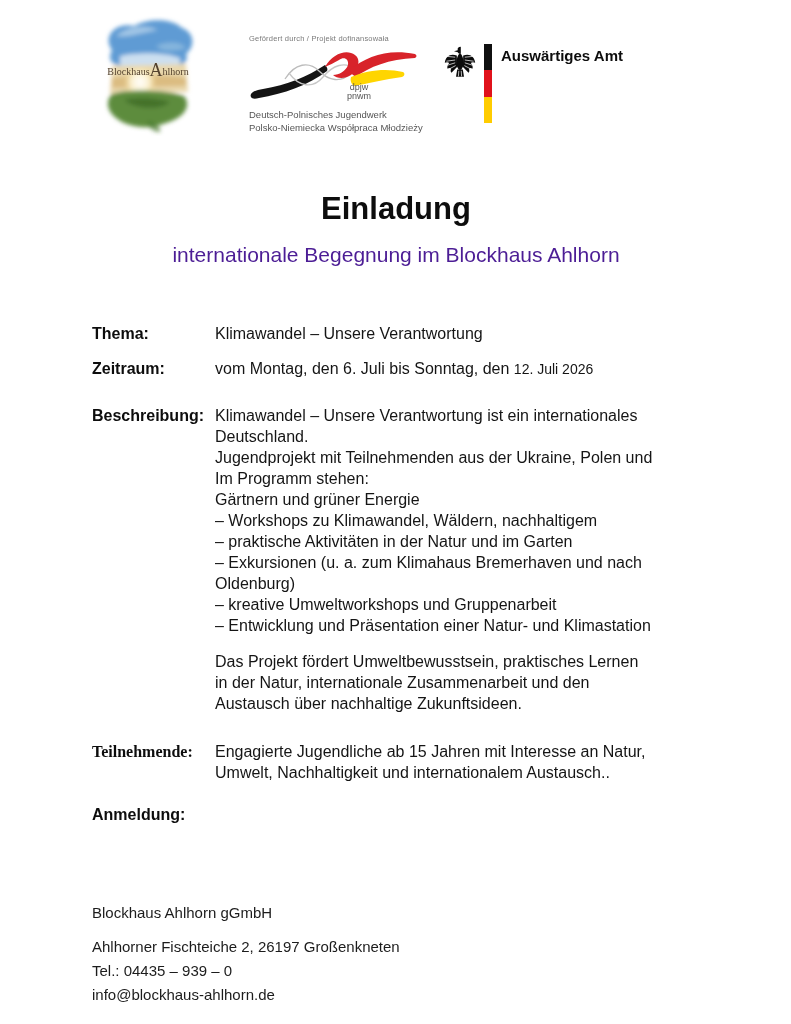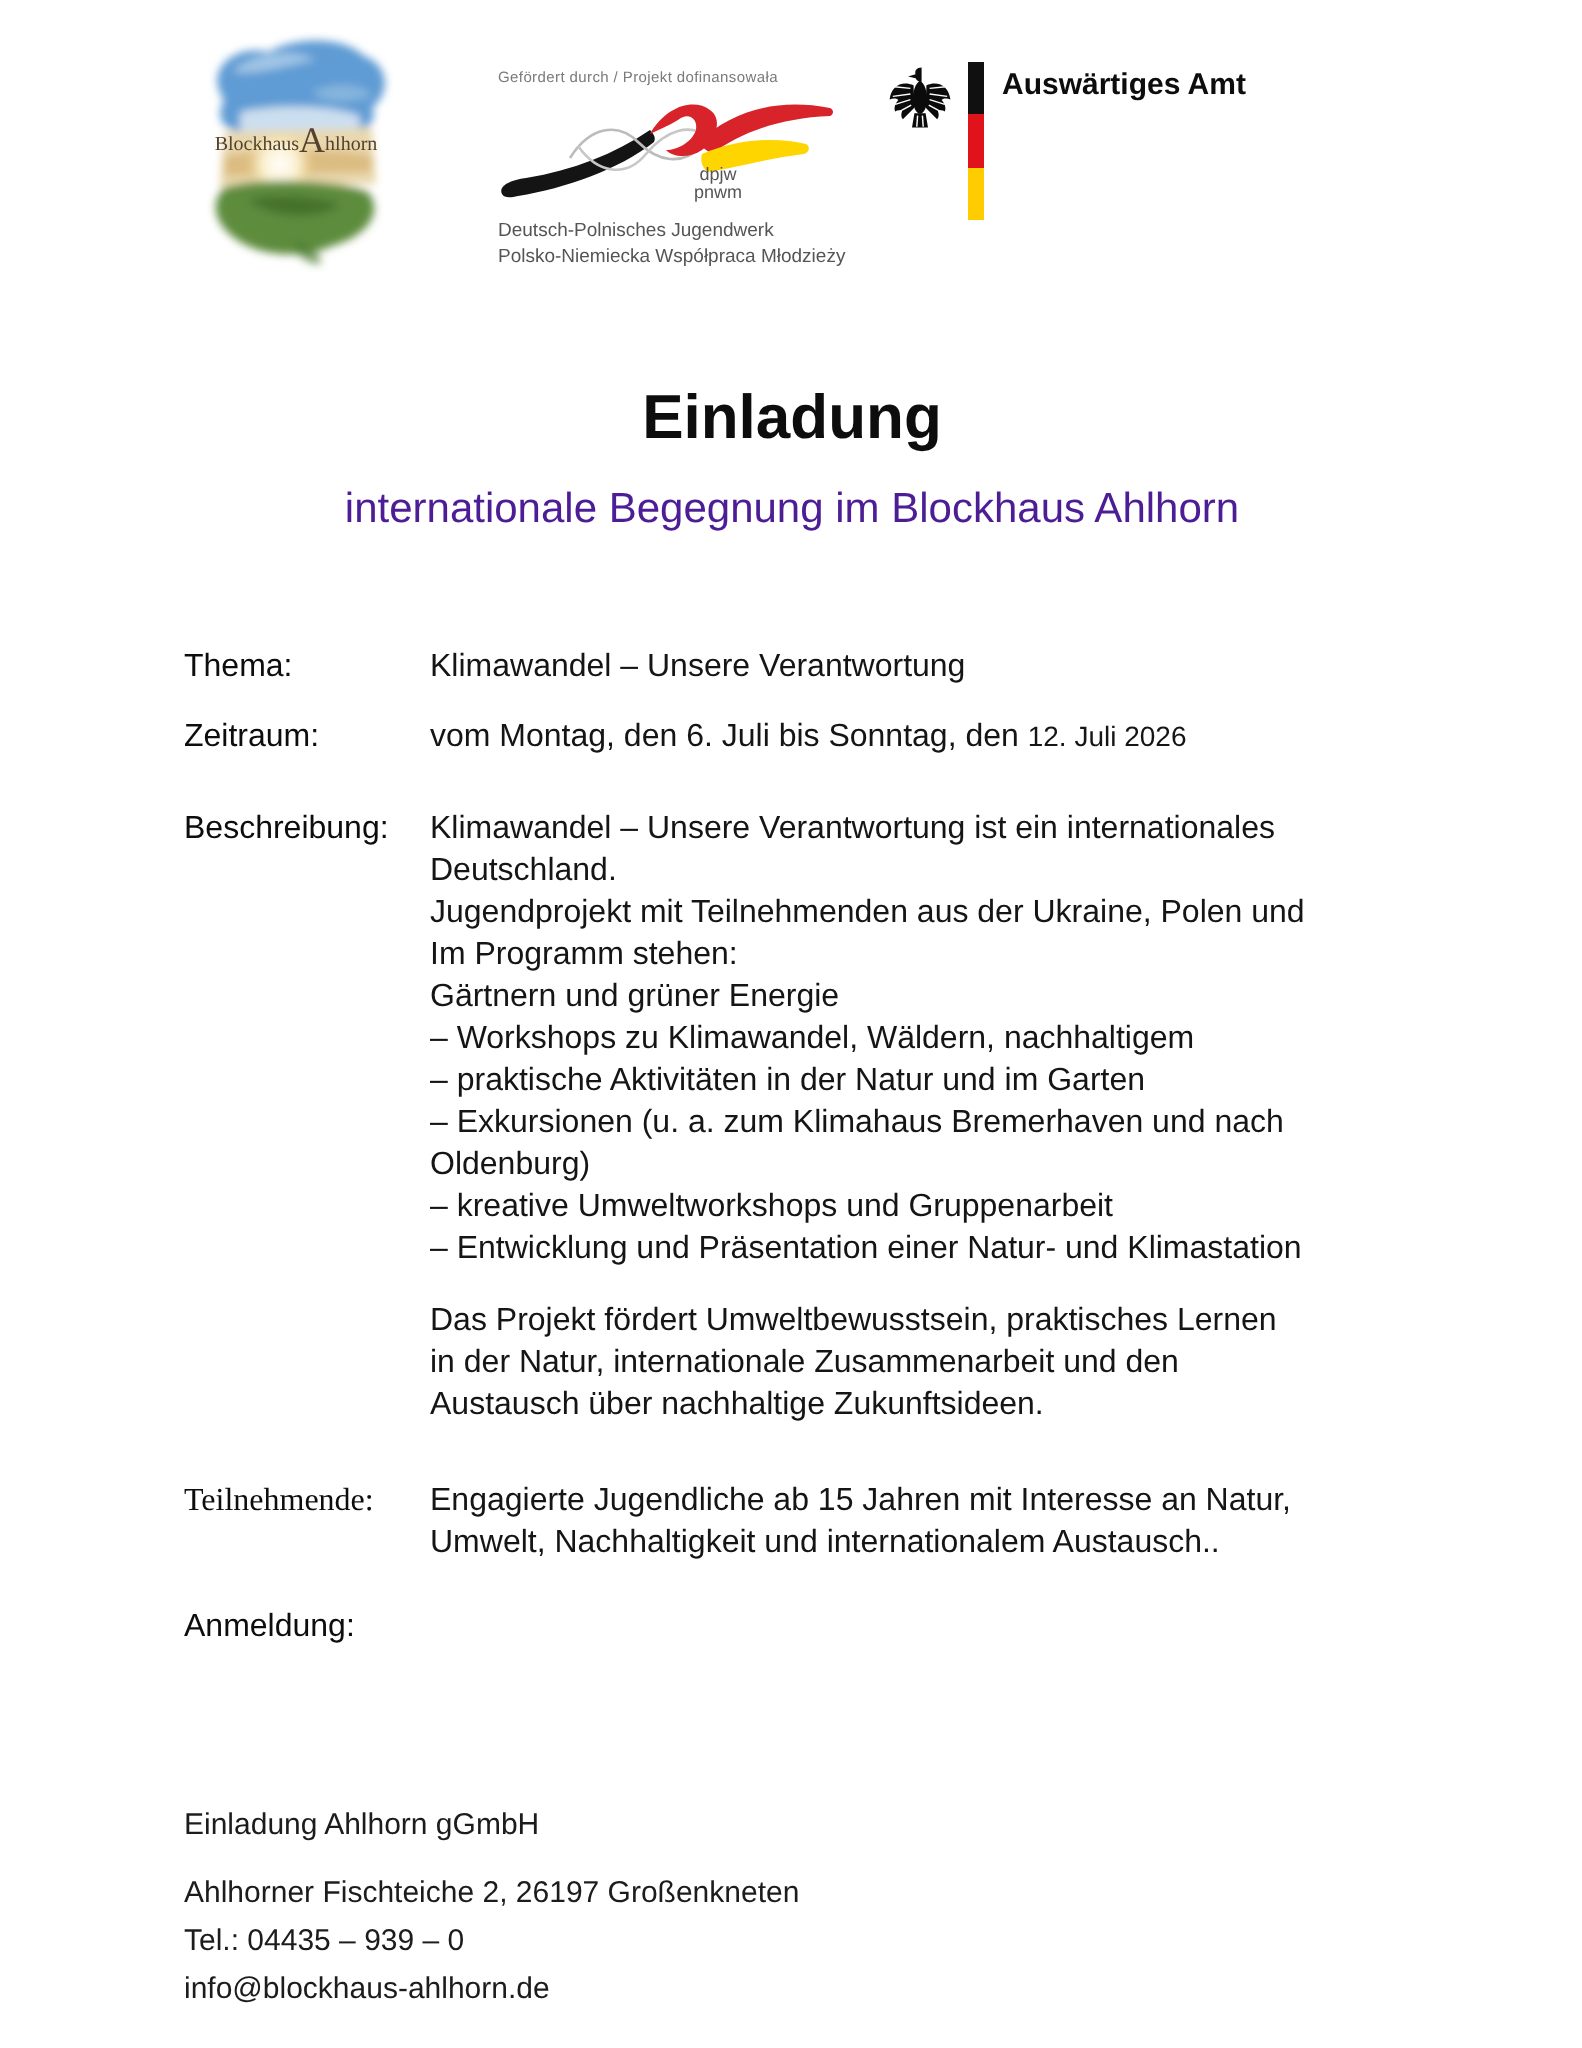--- a/index.html
+++ b/index.html
@@ -10,32 +10,32 @@
     background:#ffffff;
     font-family:"Liberation Sans", sans-serif;
     color:#111;
     overflow:hidden;
   }
   
   .logo-blockhaus{position:absolute;left:96px;top:16px;width:104px;height:120px;}
   .logo-dpjw{position:absolute;left:249px;top:34px;width:178px;}
   .dpjw-note{font-size:7.5px;color:#7a7a7a;letter-spacing:.2px;margin-bottom:2px;white-space:nowrap;}
   .dpjw-names{font-size:9.5px;color:#555;line-height:13px;margin-top:1px;white-space:nowrap;}
-  .logo-aa{position:absolute;left:444px;top:31px;display:flex;align-items:flex-start;}
+  .logo-aa{position:absolute;left:444px;top:44px;display:flex;align-items:flex-start;}
   .aa-eagle{width:32px;height:34px;margin-top:1px;}
   .aa-stripe{width:8px;height:79px;margin-left:8px;display:flex;flex-direction:column;}
   .aa-stripe .seg{width:8px;height:26.3px;}
   .aa-name{font-size:15px;font-weight:bold;color:#0d0d0d;margin-left:9px;margin-top:3px;white-space:nowrap;}
   
   .main{position:absolute;left:92px;top:190px;width:608px;}
   .title{font-size:31px;font-weight:bold;text-align:center;margin:0;line-height:37px;color:#0d0d0d;}
   .subtitle{font-size:21px;font-weight:normal;text-align:center;margin:15px 0 0 0;line-height:25px;color:#4c1d95;}
   .rows{margin-top:56px;font-size:16px;line-height:21px;}
   .row{display:flex;}
-  .row-label{width:123px;flex-shrink:0;font-weight:normal;color:#0d0d0d;}
+  .row-label{width:123px;flex-shrink:0;font-weight:bold;color:#0d0d0d;}
   .row-label.serif{font-family:"Liberation Serif", serif;}
   .row-value{flex:1;color:#151515;}
   .row-thema{margin-bottom:14px;}
   .row-zeitraum{margin-bottom:25px;}
   .row-beschreibung{margin-bottom:27px;}
   .row-teilnehmende{margin-bottom:21px;}
   .small-date{font-size:14px;}
   .b-spacer{height:15px;}
   
   .footer{position:absolute;left:92px;top:902px;font-size:15px;color:#1c1c1c;}
@@ -167,19 +167,19 @@
         </div>
       </div>
 
       <div class="row row-anmeldung">
         <div class="row-label">Anmeldung:</div>
       </div>
     </div>
   </div>
 
   <div class="footer">
-    <div class="footer-company">Einladung Ahlhorn gGmbH</div>
+    <div class="footer-company">Blockhaus Ahlhorn gGmbH</div>
     <div class="footer-line">Ahlhorner Fischteiche 2, 26197 Großenkneten</div>
     <div class="footer-line">Tel.: 04435 – 939 – 0</div>
     <div class="footer-line">info@blockhaus-ahlhorn.de</div>
   </div>
 
 </div>
 
 </body></html>

